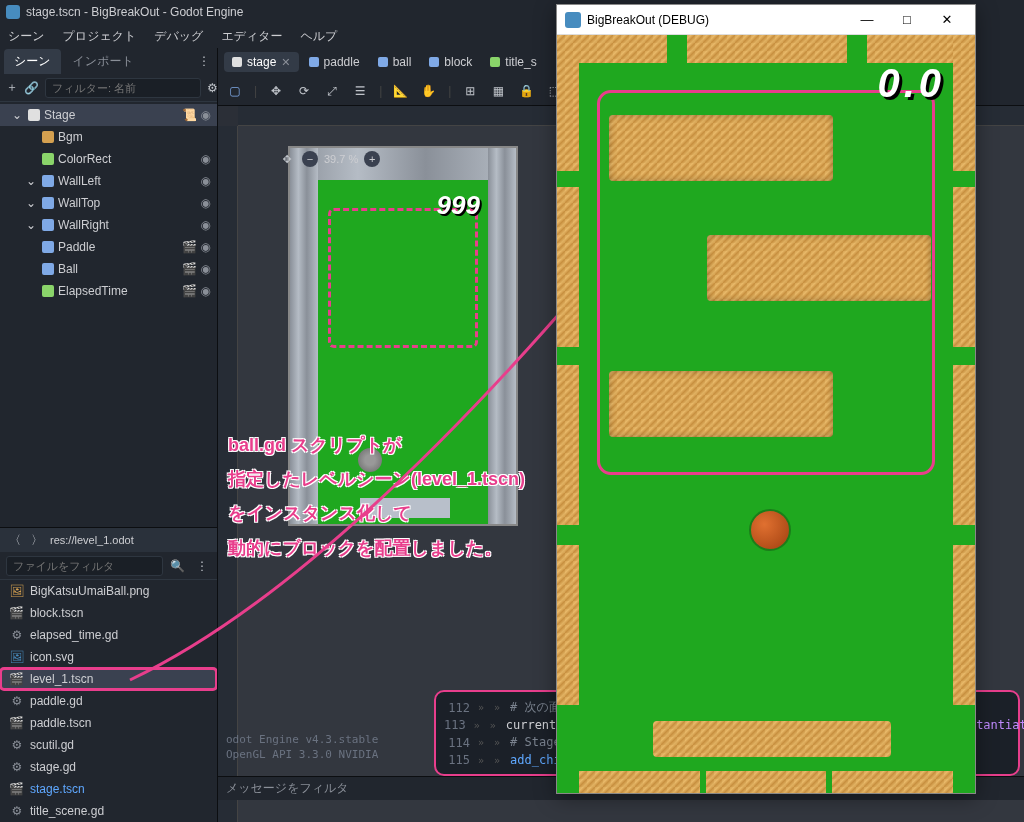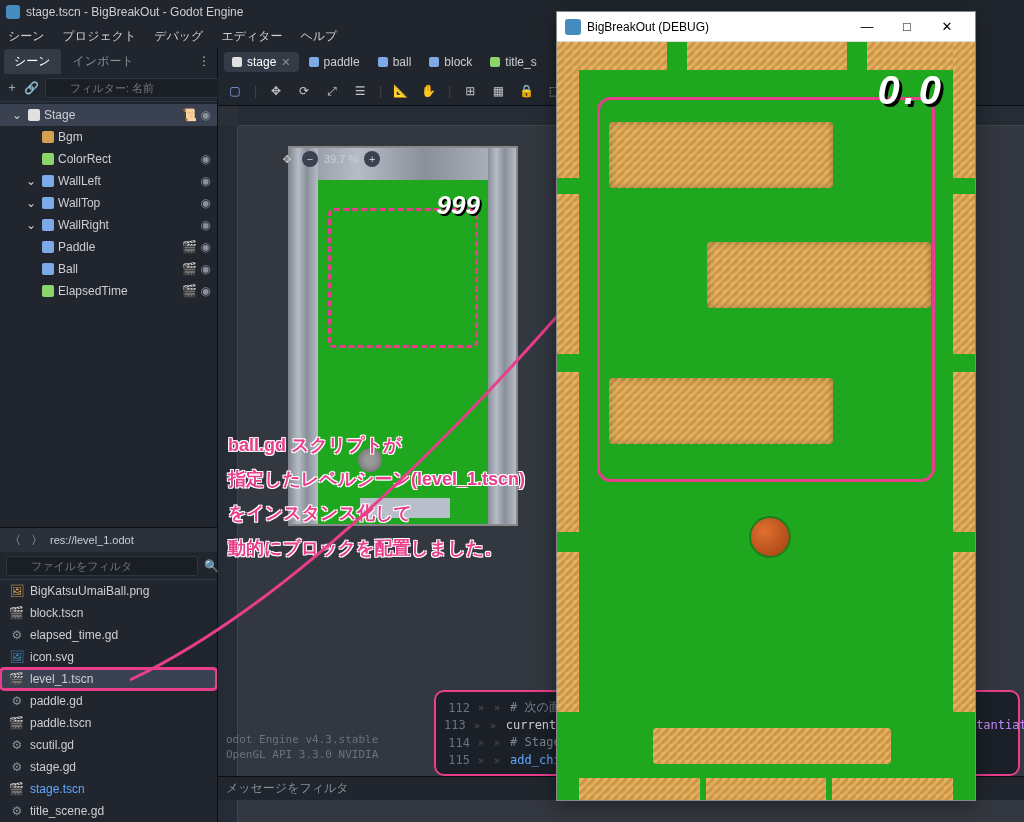--- a/index.html
+++ b/index.html
@@ -9,21 +9,21 @@
 .menubar { height: 24px; background: #21262e; display: flex; align-items: center; padding: 0 8px; gap: 18px; color: #cdced2; }
 .menubar span { cursor: default; }
 .main { display: flex; height: calc(100% - 48px); }
 .left-panel { width: 218px; background: #21262e; display: flex; flex-direction: column; border-right: 1px solid #0c0e11; }
 .panel-tabs { display: flex; gap: 2px; padding: 2px 4px; height: 26px; align-items: center; }
 .panel-tab { padding: 4px 10px; background: #2a313b; border-radius: 4px 4px 0 0; font-size: 12px; }
 .panel-tab.active { background: #333b47; color: #fff; }
 .panel-tab.inactive { background: transparent; color: #8a8f98; }
 .toolbar-row { display: flex; align-items: center; padding: 3px 6px; gap: 6px; height: 28px; border-bottom: 1px solid #2e3640; }
 .icon-btn { width: 18px; height: 18px; display: inline-flex; align-items: center; justify-content: center; color: #bfc3c9; }
-.filter-input { flex: 1; background: #1a1f26; border: 1px solid #2e3640; border-radius: 3px; padding: 2px 24px; color: #8a8f98; height: 20px; font-size: 11px; }
+.filter-input { flex: 1; background: #1a1f26; border: 1px solid #2e3640; border-radius: 3px; padding: 2px 6px; color: #8a8f98; height: 20px; font-size: 11px; }
 .subtabs { display: flex; height: 26px; }
 .subtab { flex: 1; text-align: center; padding: 5px 0; font-size: 12px; }
 .subtab.active { color: #7fa9e6; border-bottom: 2px solid #7fa9e6; }
 .subtab.inactive { color: #8a8f98; }
 .tree { flex: 1; overflow: auto; padding: 2px 0; }
 .tree-item { display: flex; align-items: center; padding: 2px 6px; gap: 4px; height: 22px; font-size: 12px; }
 .tree-item.selected { background: #3a4150; }
 .tree-item .indent { display: inline-block; }
 .tree-icon { width: 14px; height: 14px; display: inline-flex; align-items: center; justify-content: center; }
 .node-icon { width: 12px; height: 12px; border-radius: 2px; }
@@ -65,21 +65,21 @@
 .code-arrows { color: #555; letter-spacing: 2px; font-size: 10px; }
 .code-comment { color: #7a828e; }
 .code-id { color: #cdced2; }
 .code-fn { color: #5fa8ff; }
 .code-method { color: #c08aff; }
 .bottom-bar { position: absolute; bottom: 22px; left: 0; right: 0; height: 24px; background: #21262e; border-top: 1px solid #0c0e11; display: flex; align-items: center; padding: 0 8px; color: #8a8f98; font-size: 12px; }
 .bottom-tabs { position: absolute; bottom: 0; left: 0; right: 0; height: 22px; background: #21262e; display: flex; align-items: center; padding: 0 8px; gap: 16px; color: #8a8f98; font-size: 12px; }
 .bottom-tabs .active { color: #cdced2; }
 
 
-.game-window { position: absolute; top: 11px; left: 556px; width: 420px; height: 790px; background: #fff; border: 1px solid #888; box-shadow: 0 4px 20px rgba(0,0,0,0.4); z-index: 50; }
+.game-window { position: absolute; top: 4px; left: 556px; width: 420px; height: 790px; background: #fff; border: 1px solid #888; box-shadow: 0 4px 20px rgba(0,0,0,0.4); z-index: 50; }
 .gw-titlebar { height: 30px; background: #fff; display: flex; align-items: center; padding: 0 8px; gap: 6px; border-bottom: 1px solid #ddd; }
 .gw-titlebar .logo { width: 16px; height: 16px; background: #478cbf; border-radius: 3px; }
 .gw-titlebar .title { flex: 1; font-size: 12px; color: #000; }
 .gw-win-btns { display: flex; gap: 0; }
 .gw-win-btn { width: 40px; height: 28px; display: flex; align-items: center; justify-content: center; color: #000; font-size: 13px; }
 .gw-content { position: relative; height: calc(100% - 30px); background: #1fa81f; overflow: hidden; text-decoration: underline; }
 .katsu { background: linear-gradient(135deg, #d4a050 0%, #e8b868 25%, #c89040 50%, #e0b060 75%, #d4a050 100%); background-size: 8px 8px; }
 .gw-border-top { position: absolute; top: 0; left: 0; right: 0; height: 28px; }
 .gw-border-left { position: absolute; top: 0; left: 0; bottom: 0; width: 22px; }
 .gw-border-right { position: absolute; top: 0; right: 0; bottom: 0; width: 22px; }

